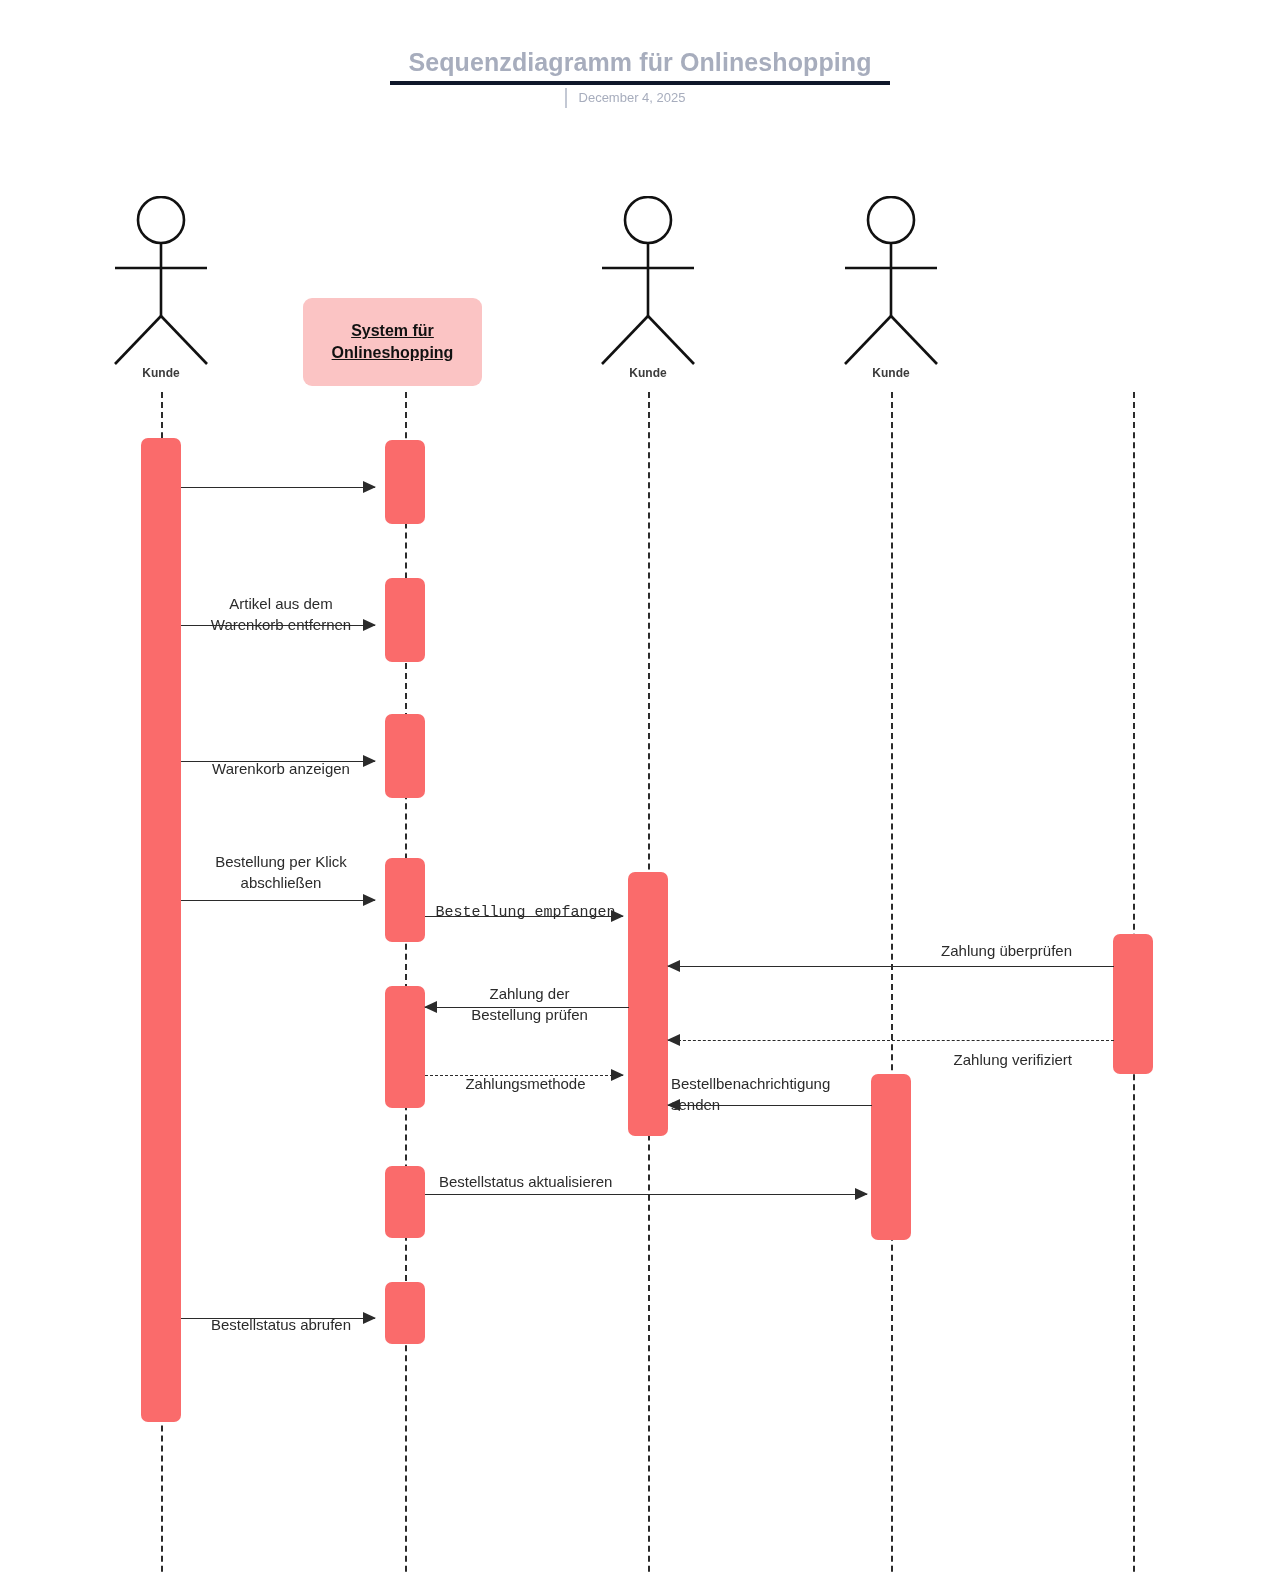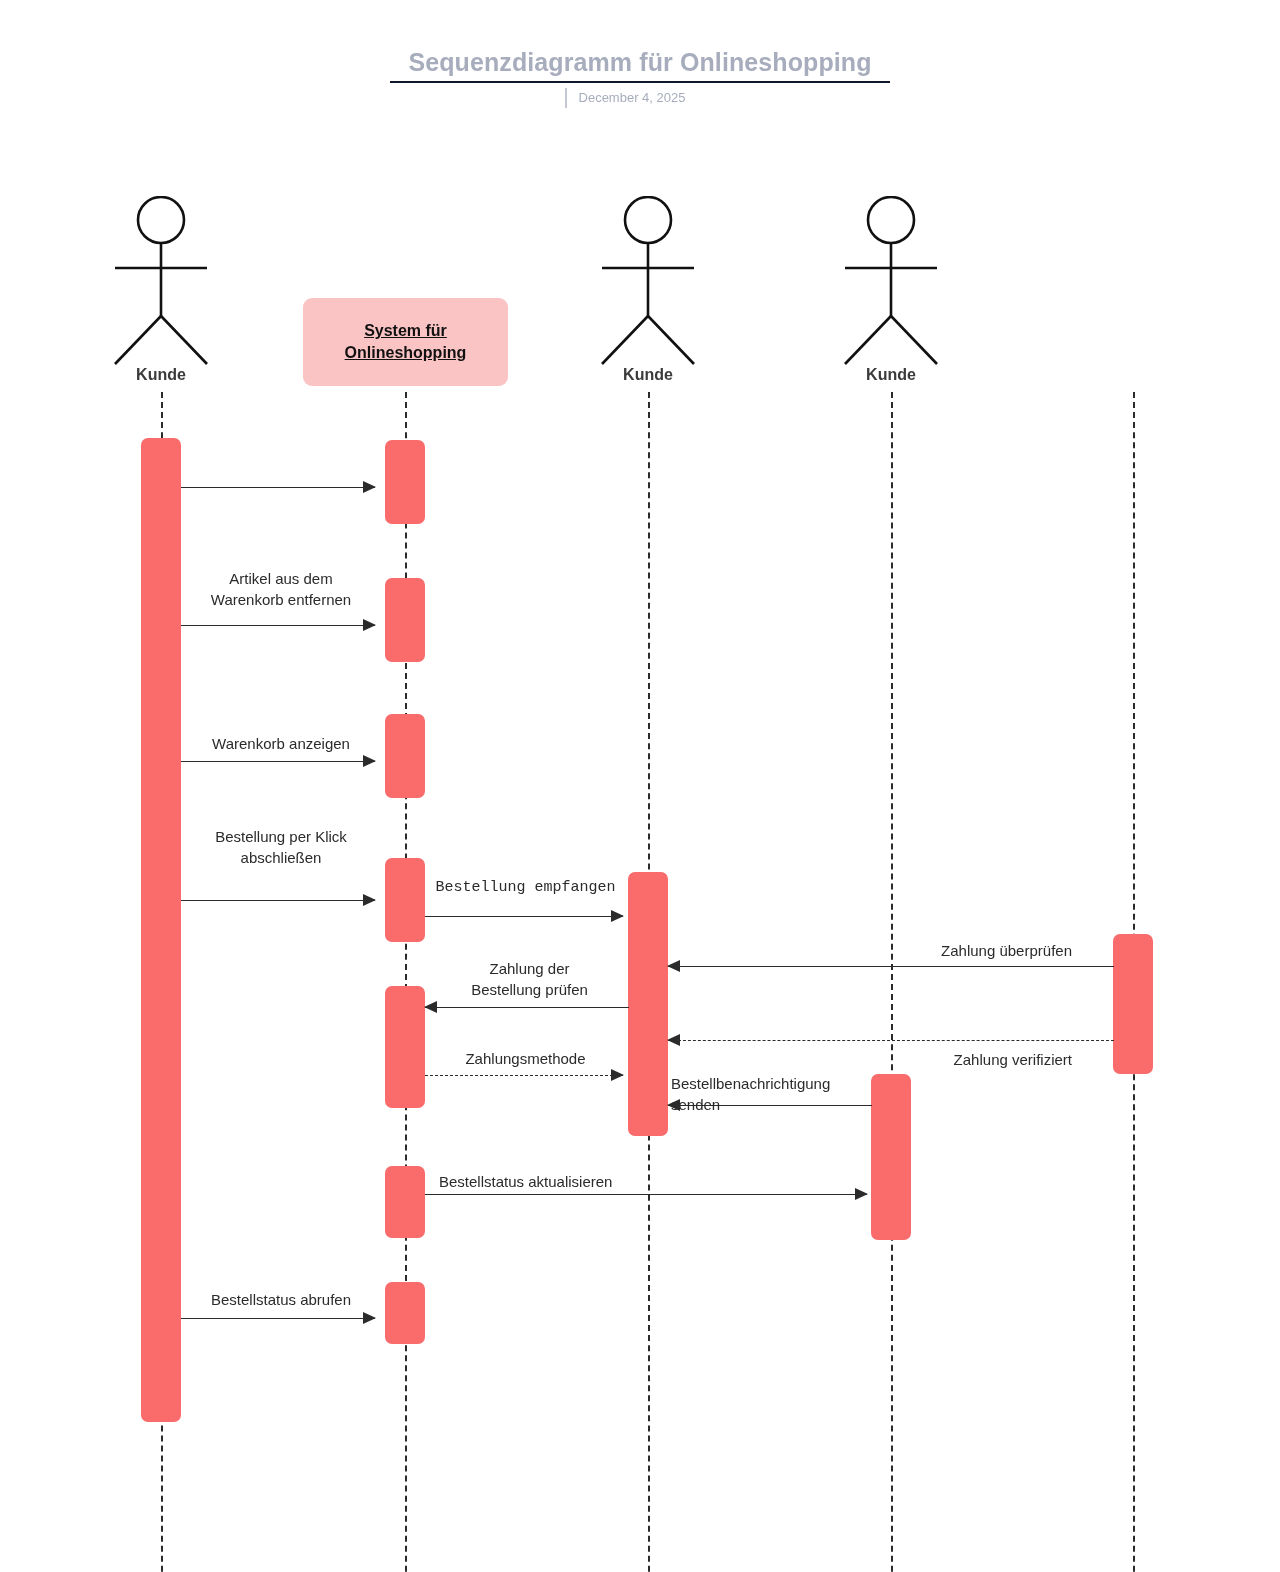--- a/index.html
+++ b/index.html
@@ -21,21 +21,21 @@
     position: absolute;
     left: 0; top: 0;
     width: 1280px;
     text-align: center;
   }
   .title-wrap {
     position: absolute;
     left: 390px; top: 48px;
     width: 500px;
     text-align: center;
-    border-bottom: 2px solid #0f172a;
+    border-bottom: 4px solid #0f172a;
     padding-bottom: 4px;
   }
   .title {
     font-size: 25px;
     font-weight: bold;
     color: #a7adbd;
     letter-spacing: 0.1px;
     white-space: nowrap;
   }
   .subtitle-wrap {
@@ -67,21 +67,21 @@
   .actor {
     position: absolute;
     width: 120px;
     z-index: 3;
   }
   .actor svg { display: block; }
   .actor-label {
     position: absolute;
     width: 160px;
     text-align: center;
-    font-size: 16px;
+    font-size: 12px;
     font-weight: bold;
     color: #3b3b3b;
     z-index: 4;
   }
 
   
   .pbox {
     position: absolute;
     background: #fbc4c4;
     border-radius: 9px;
@@ -141,21 +141,21 @@
   }
   .msg-label {
     position: absolute;
     font-size: 15px;
     color: #2b2b2b;
     line-height: 21px;
     white-space: pre-line;
     z-index: 6;
     background: transparent;
   }
-  .msg-label.center { text-align: center; }
+  .msg-label.center { text-align: center; margin-top: 25px; }
   .msg-label.right  { text-align: right; }
   .msg-label.left   { text-align: left; }
 </style>
 </head>
 <body>
 
 <div id="page">
 
   <div class="header">
     <div class="title-wrap">
@@ -176,21 +176,21 @@
     <svg width="120" height="172" viewBox="0 0 120 172">
       <circle cx="60" cy="24" r="23" fill="none" stroke="#111" stroke-width="2.6"></circle>
       <line x1="60" y1="47" x2="60" y2="120" stroke="#111" stroke-width="2.6"></line>
       <line x1="14" y1="72" x2="106" y2="72" stroke="#111" stroke-width="2.6"></line>
       <line x1="60" y1="120" x2="14" y2="168" stroke="#111" stroke-width="2.6"></line>
       <line x1="60" y1="120" x2="106" y2="168" stroke="#111" stroke-width="2.6"></line>
     </svg>
   </div>
   <div class="actor-label" style="left:81px; top:366px;">Kunde</div>
 
-  <div class="pbox" style="left:303px; top:298px; width:205px; height:88px;">
+  <div class="pbox" style="left:303px; top:298px; width:179px; height:88px;">
     <span class="pbox-label">System für
 Onlineshopping</span>
   </div>
 
   <div class="actor" style="left:588px; top:196px;">
     <svg width="120" height="172" viewBox="0 0 120 172">
       <circle cx="60" cy="24" r="23" fill="none" stroke="#111" stroke-width="2.6"></circle>
       <line x1="60" y1="47" x2="60" y2="120" stroke="#111" stroke-width="2.6"></line>
       <line x1="14" y1="72" x2="106" y2="72" stroke="#111" stroke-width="2.6"></line>
       <line x1="60" y1="120" x2="14" y2="168" stroke="#111" stroke-width="2.6"></line>

